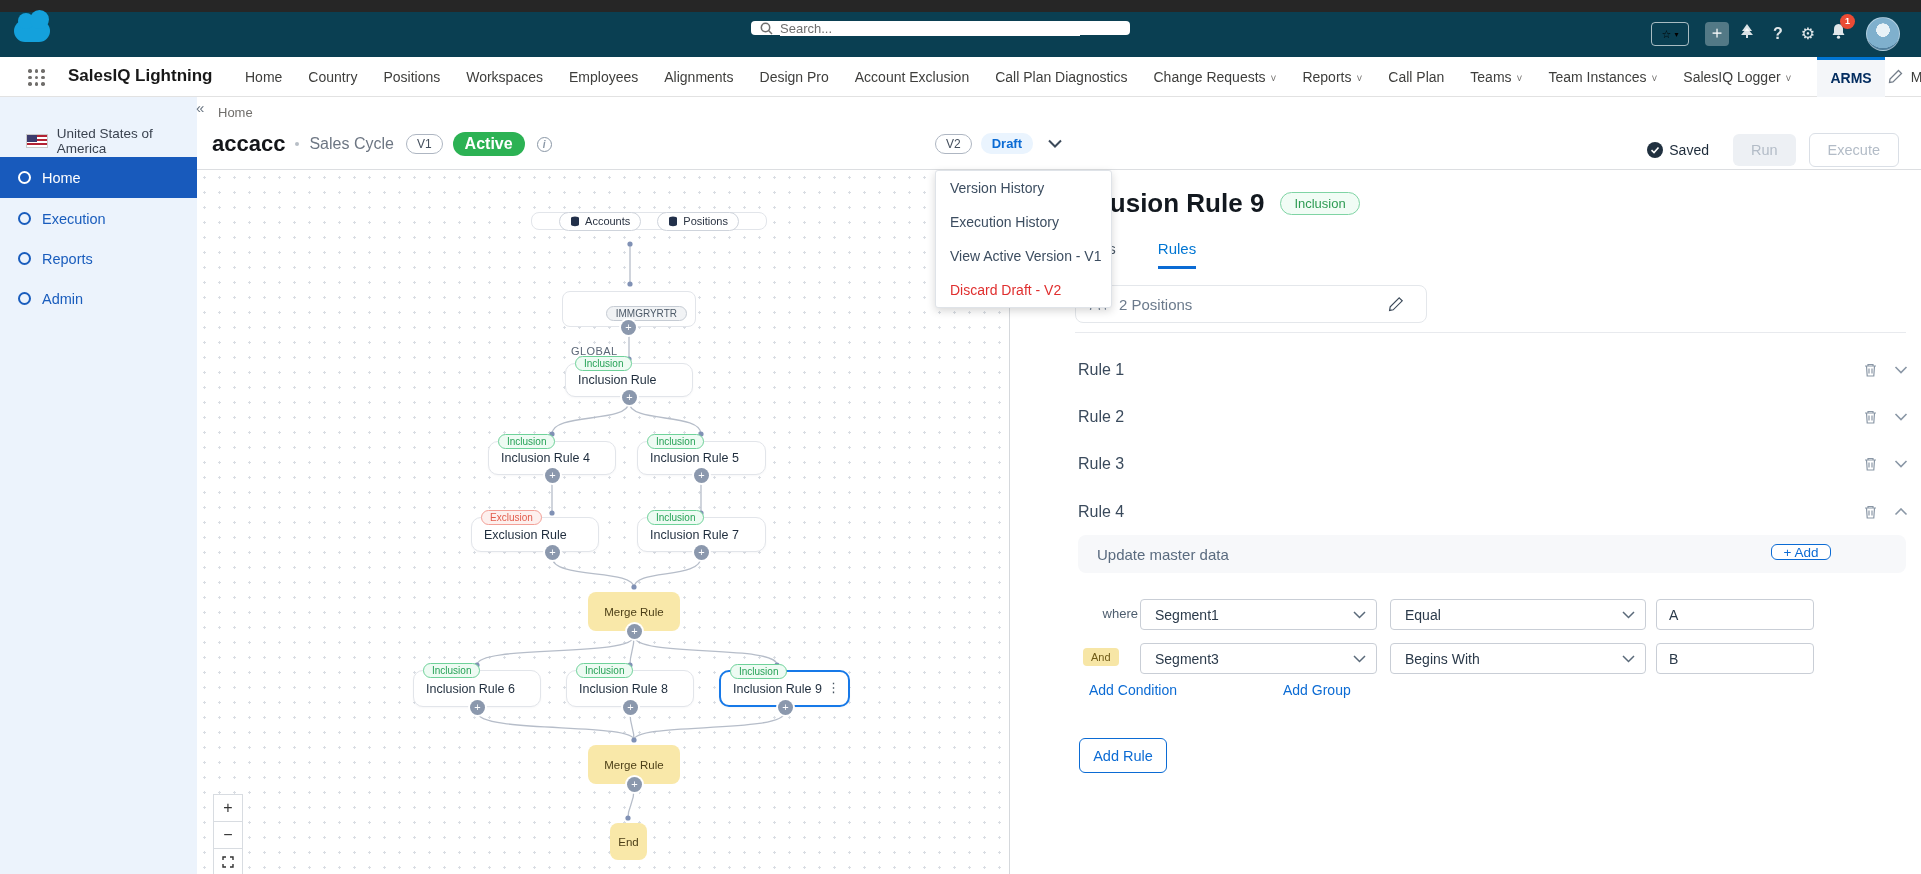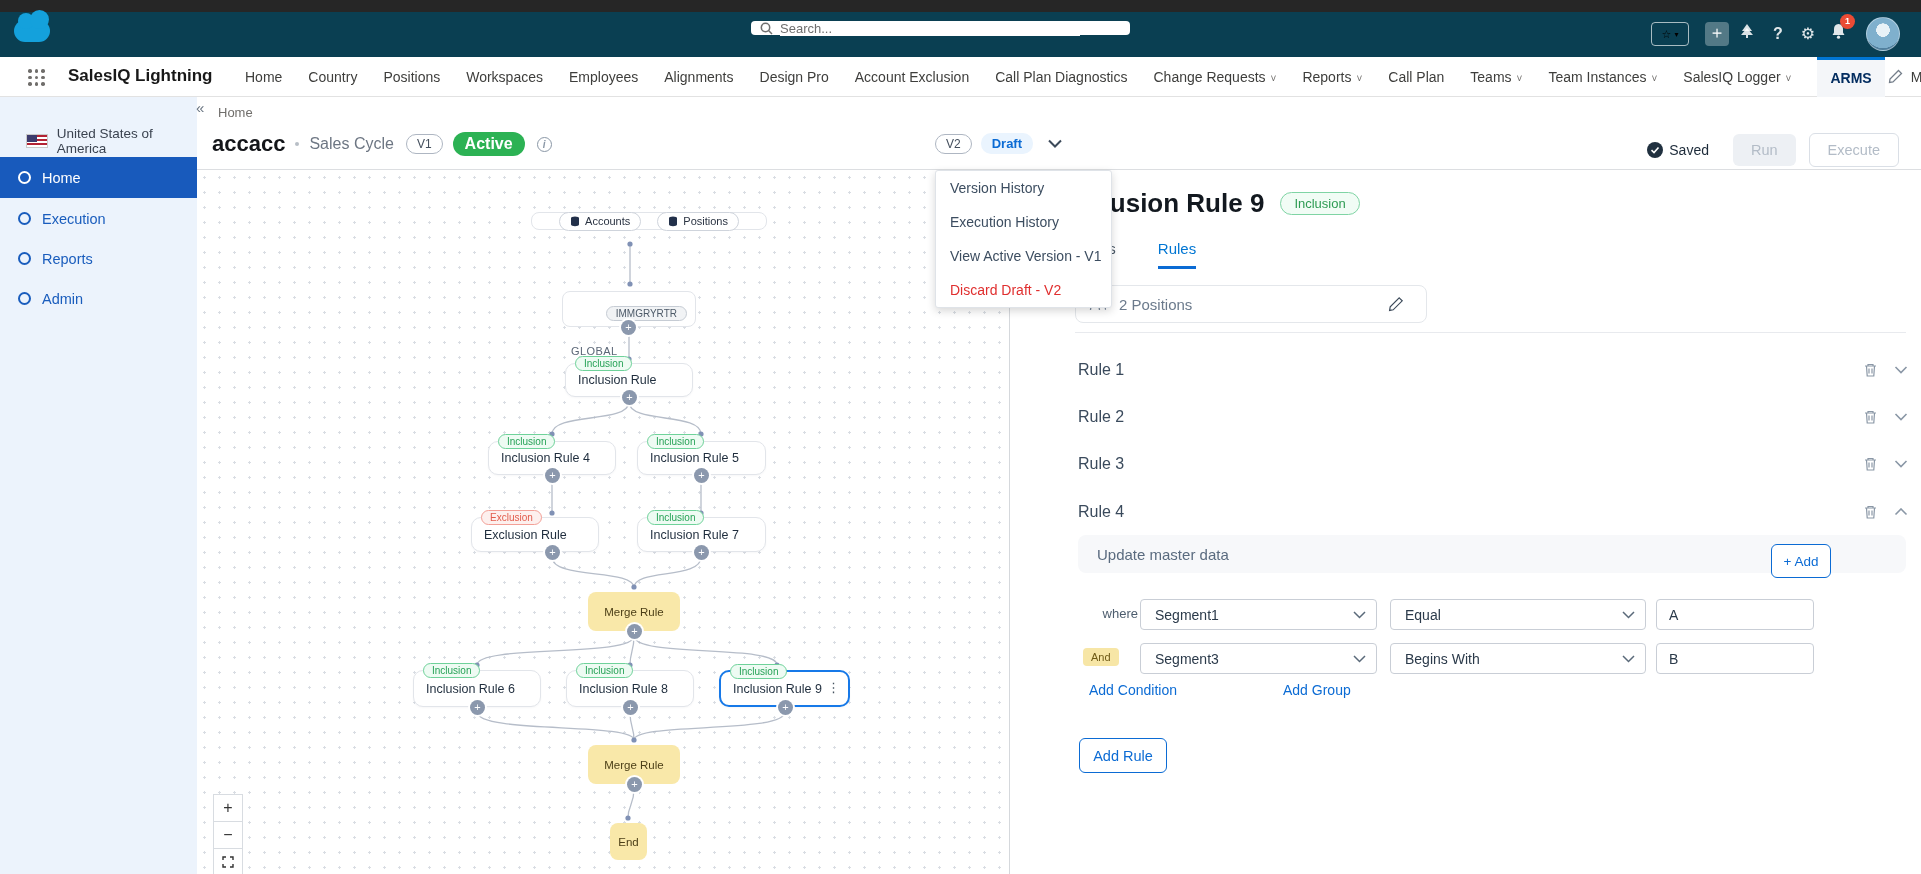--- a/index.html
+++ b/index.html
@@ -95,21 +95,21 @@
   .posbox { position:absolute; left:65px; top:115px; width:352px; height:38px; border:1px solid #e4e7eb; border-radius:8px; display:flex; align-items:center; }
   .posbox .txt { font-size:15px; color:#6b7a8c; margin-left:12px; }
   .posbox .pencil { position:absolute; right:22px; top:10px; cursor:pointer; }
   .psep { position:absolute; left:65px; top:162px; width:831px; border-top:1px solid #e8eaee; }
   .rrow { position:absolute; left:68px; width:830px; height:40px; display:flex; align-items:center; }
   .rrow .rlabel { font-size:16px; color:#3a4a5c; }
   .ricons { position:absolute; right:0; display:flex; gap:16px; align-items:center; }
   .icon-btn { cursor:pointer; color:#8a97a6; display:flex; }
   .upd-box { position:absolute; left:68px; top:365px; width:828px; height:38px; background:#f7f8fa; border-radius:8px; display:flex; align-items:center; }
   .upd-box span { margin-left:19px; font-size:15px; color:#5a6b7f; }
-  .add-btn { position:absolute; left:761px; top:374px; width:60px; height:34px; background:#fff; border:1px solid #0b6bd4; color:#0b6bd4; border-radius:6px; font-size:13.5px; cursor:pointer; }
+  .add-btn { position:absolute; left:761px; top:374px; width:60px; height:16px; background:#fff; border:1px solid #0b6bd4; color:#0b6bd4; border-radius:6px; font-size:13.5px; cursor:pointer; }
   .cond-label { position:absolute; left:88px; width:40px; text-align:right; font-size:13px; color:#4d5d6e; }
   .and-pill { position:absolute; left:73px; top:478px; background:#f7e6a6; color:#6f5a16; font-size:11px; border-radius:4px; padding:3px 8px; }
   .sel { position:absolute; height:31px; border:1px solid #c9ced6; border-radius:4px; background:#fff; display:flex; align-items:center; font-size:14px; color:#2b3a4a; cursor:pointer; }
   .sel span { margin-left:14px; }
   .sel svg { position:absolute; right:10px; }
   .tinput { position:absolute; height:31px; width:158px; border:1px solid #c9ced6; border-radius:4px; font-size:14px; color:#2b3a4a; padding-left:12px; font-family:"Liberation Sans",sans-serif; }
   .plink { position:absolute; top:512px; font-size:14px; color:#0b6bd4; cursor:pointer; }
   .add-rule { position:absolute; left:69px; top:568px; width:88px; height:35px; background:#fff; border:1px solid #0b6bd4; color:#0b6bd4; border-radius:6px; font-size:14.5px; cursor:pointer; }
 
   

